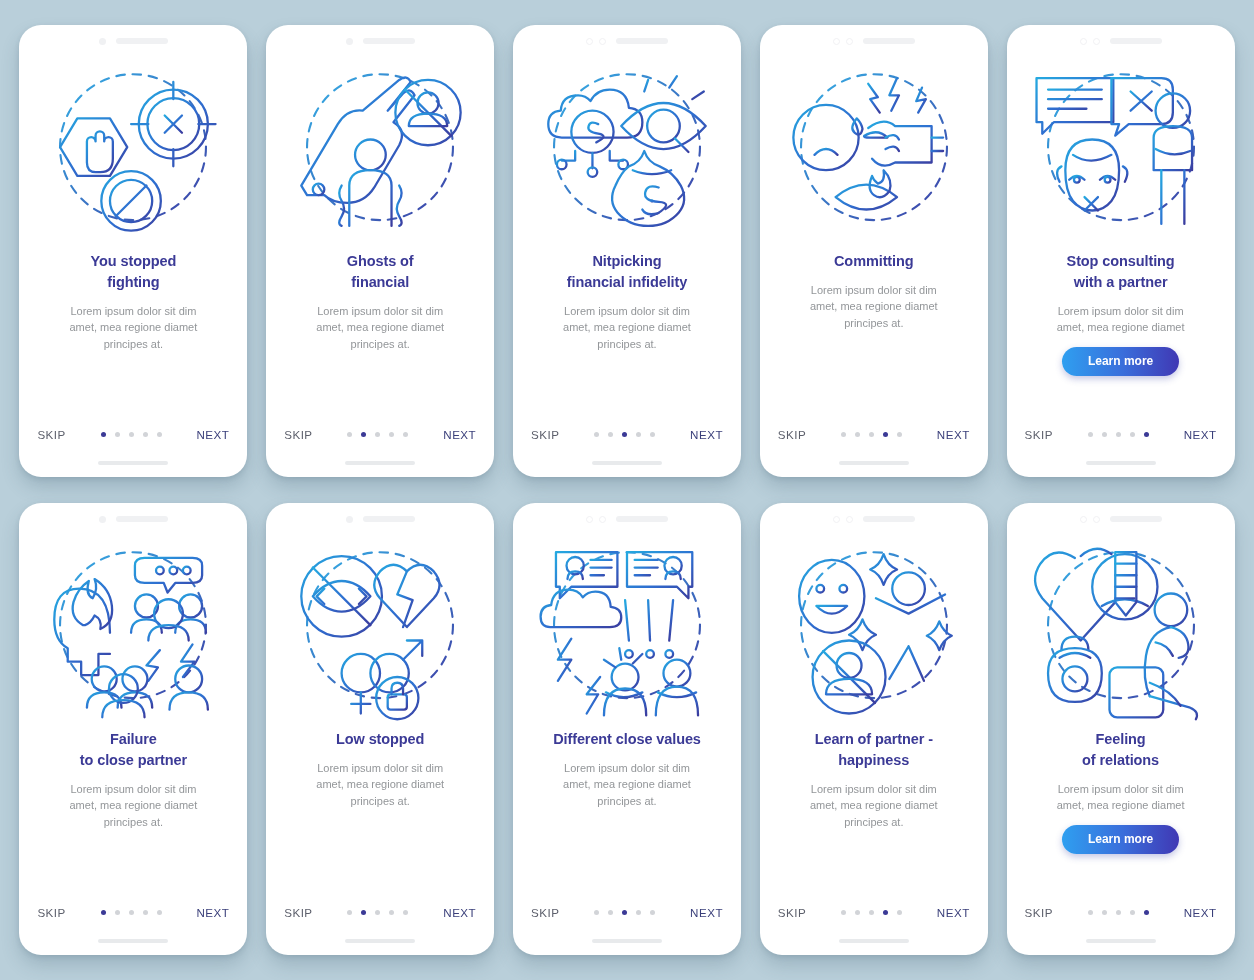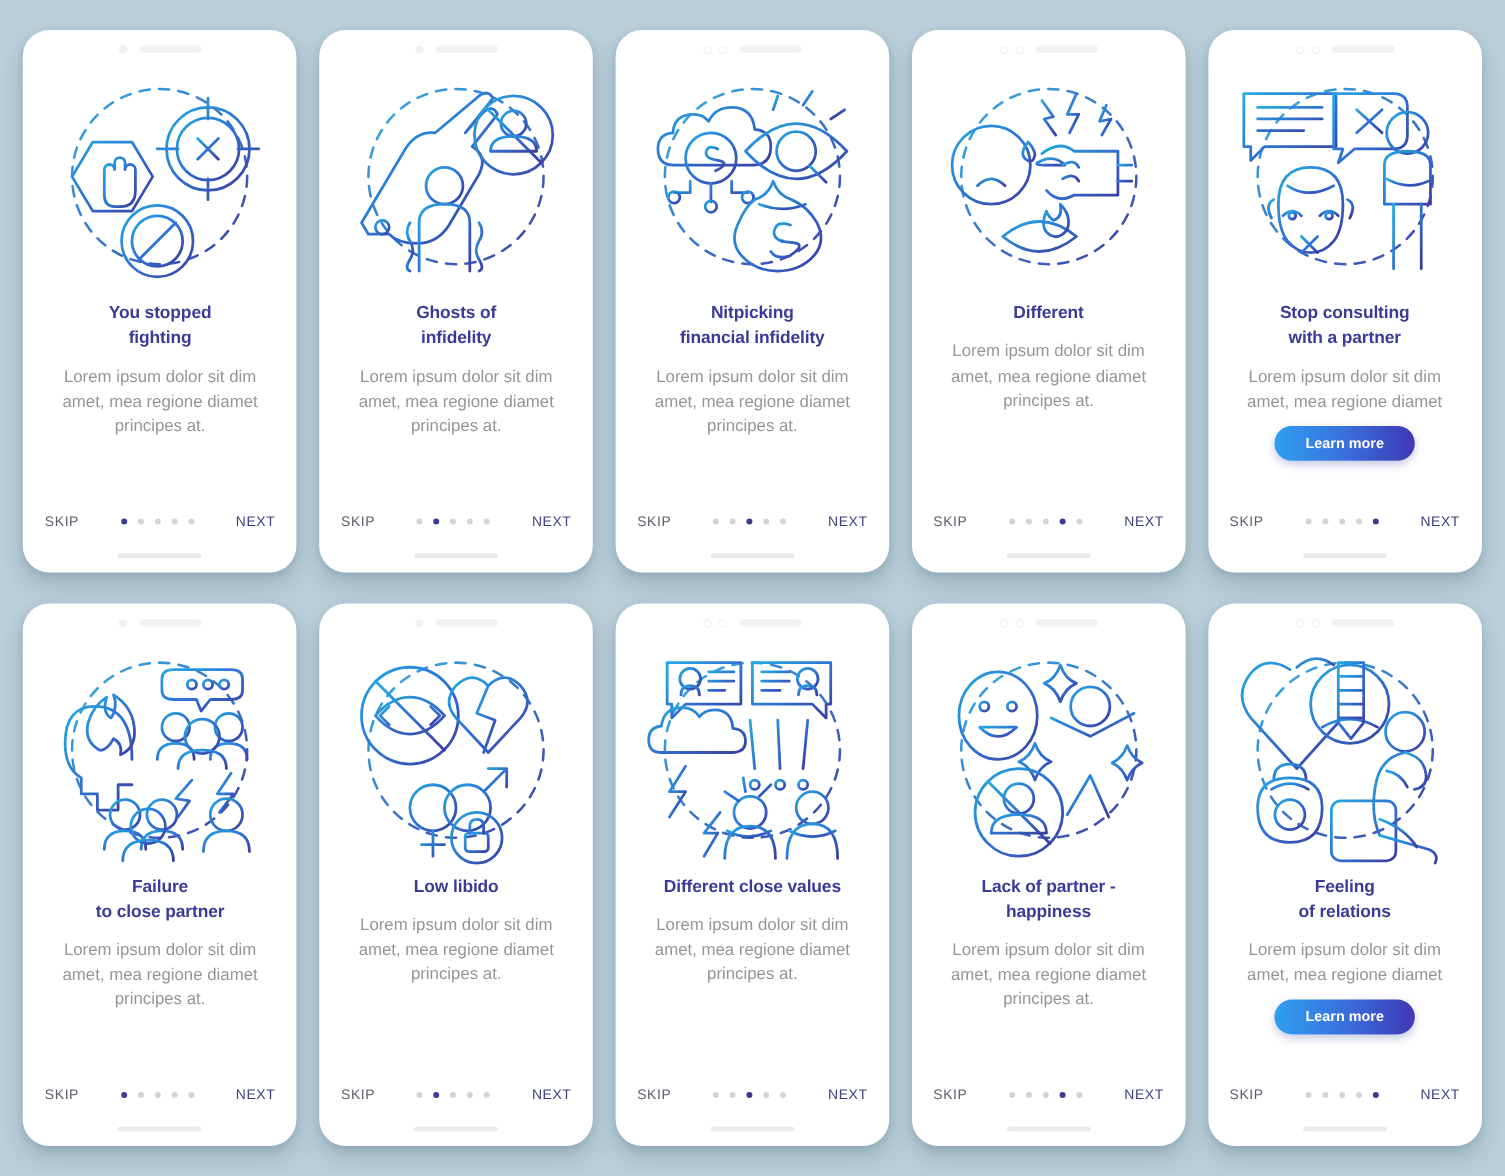--- a/index.html
+++ b/index.html
@@ -90,21 +90,21 @@
     color: #3b3a96;
     font-weight: bold;
     font-size: 14.5px;
     line-height: 1.45;
     letter-spacing: -0.1px;
     white-space: pre-line;
   }
   .desc {
     margin-top: 10px;
     color: #939699;
-    font-size: 14px;
+    font-size: 11px;
     line-height: 1.48;
     white-space: pre-line;
   }
 
   
   .lm-wrap {
     display: flex;
     justify-content: center;
     margin-top: 11px;
   }
@@ -234,21 +234,21 @@
 <path d="M66 178 v-42 q0 -16 22 -16 t22 16 v42" fill="none" stroke="url(#g)" stroke-width="2.4" stroke-linecap="round" stroke-linejoin="round"></path>
 <path d="M66 152 h44" fill="none" stroke="url(#g)" stroke-width="2.4" stroke-linecap="round" stroke-linejoin="round"></path>
 <path d="M88 178 v-24" fill="none" stroke="url(#g)" stroke-width="2.4" stroke-linecap="round" stroke-linejoin="round"></path>
 <path d="M58 136 q-5 8 0 16 t0 16 t0 10" fill="none" stroke="url(#g)" stroke-width="2.4" stroke-linecap="round" stroke-linejoin="round"></path>
 <path d="M118 136 q5 8 0 16 t0 16 t0 10" fill="none" stroke="url(#g)" stroke-width="2.4" stroke-linecap="round" stroke-linejoin="round"></path>
         </svg>
       </div>
 
       <div class="txt">
         <div class="title">Ghosts of
-infidelity</div>
+financial</div>
         <div class="desc">Lorem ipsum dolor sit dim
 amet, mea regione diamet
 principes at.</div>
 
       </div>
 
       <div class="spacer"></div>
 
       <div class="nav">
         <span class="nav-lbl skip">SKIP</span>
@@ -345,21 +345,21 @@
 <path d="M158 86 h12 M158 100 h12" fill="none" stroke="url(#g)" stroke-width="2.4" stroke-linecap="round" stroke-linejoin="round"></path>
 <path d="M92 30 l10 14 -8 2 10 14" fill="none" stroke="url(#g)" stroke-width="2.4" stroke-linecap="round" stroke-linejoin="round"></path>
 <path d="M122 24 l-8 18 10 0 -8 16" fill="none" stroke="url(#g)" stroke-width="2.4" stroke-linecap="round" stroke-linejoin="round"></path>
 <path d="M148 34 l-6 14 10 -2 -8 14" fill="none" stroke="url(#g)" stroke-width="2.4" stroke-linecap="round" stroke-linejoin="round"></path>
 <path d="M40 134 q32 -26 64 0 -32 26 -64 0z" fill="none" stroke="url(#g)" stroke-width="2.4" stroke-linecap="round" stroke-linejoin="round" transform="translate(18,14)"></path>
 <path d="M96 126 q-6 14 2 20 t16 -4 q4 -12 -6 -22 2 12 -6 14 -5 -4 -6 -8z" fill="none" stroke="url(#g)" stroke-width="2.4" stroke-linecap="round" stroke-linejoin="round"></path>
         </svg>
       </div>
 
       <div class="txt">
-        <div class="title">Different</div>
+        <div class="title">Committing</div>
         <div class="desc">Lorem ipsum dolor sit dim
 amet, mea regione diamet
 principes at.</div>
 
       </div>
 
       <div class="spacer"></div>
 
       <div class="nav">
         <span class="nav-lbl skip">SKIP</span>
@@ -516,21 +516,21 @@
 <path d="M78 166 v22 M68 178 h20" fill="none" stroke="url(#g)" stroke-width="2.4" stroke-linecap="round" stroke-linejoin="round"></path>
 <circle cx="108" cy="146" r="20" fill="none" stroke="url(#g)" stroke-width="2.4" stroke-linecap="round" stroke-linejoin="round"></circle>
 <path d="M122 132 l20 -20 M126 112 h16 v16" fill="none" stroke="url(#g)" stroke-width="2.4" stroke-linecap="round" stroke-linejoin="round"></path>
 <circle cx="116" cy="172" r="22" fill="none" stroke="url(#g)" stroke-width="2.4" stroke-linecap="round" stroke-linejoin="round"></circle>
 <rect x="106" y="168" width="20" height="16" rx="3" fill="none" stroke="url(#g)" stroke-width="2.4" stroke-linecap="round" stroke-linejoin="round"></rect>
 <path d="M110 168 v-6 q0 -6 6 -6 t6 6 v6" fill="none" stroke="url(#g)" stroke-width="2.4" stroke-linecap="round" stroke-linejoin="round"></path>
         </svg>
       </div>
 
       <div class="txt">
-        <div class="title">Low libido</div>
+        <div class="title">Low stopped</div>
         <div class="desc">Lorem ipsum dolor sit dim
 amet, mea regione diamet
 principes at.</div>
 
       </div>
 
       <div class="spacer"></div>
 
       <div class="nav">
         <span class="nav-lbl skip">SKIP</span>
@@ -633,21 +633,21 @@
 <path d="M86 90 q4 12 14 16 -10 4 -14 16 -4 -12 -14 -16 10 -4 14 -16z" fill="none" stroke="url(#g)" stroke-width="2.4" stroke-linecap="round" stroke-linejoin="round"></path>
 <path d="M166 92 q4 11 13 15 -9 4 -13 15 -4 -11 -13 -15 9 -4 13 -15z" fill="none" stroke="url(#g)" stroke-width="2.4" stroke-linecap="round" stroke-linejoin="round"></path>
 <circle cx="72" cy="150" r="38" fill="none" stroke="url(#g)" stroke-width="2.4" stroke-linecap="round" stroke-linejoin="round"></circle>
 <path d="M45 123 l54 54" fill="none" stroke="url(#g)" stroke-width="2.4" stroke-linecap="round" stroke-linejoin="round"></path>
 <circle cx="72" cy="138" r="13" fill="none" stroke="url(#g)" stroke-width="2.4" stroke-linecap="round" stroke-linejoin="round"></circle>
 <path d="M48 168 q0 -16 24 -16 t24 16z" fill="none" stroke="url(#g)" stroke-width="2.4" stroke-linecap="round" stroke-linejoin="round"></path>
         </svg>
       </div>
 
       <div class="txt">
-        <div class="title">Lack of partner -
+        <div class="title">Learn of partner -
 happiness</div>
         <div class="desc">Lorem ipsum dolor sit dim
 amet, mea regione diamet
 principes at.</div>
 
       </div>
 
       <div class="spacer"></div>
 
       <div class="nav">

